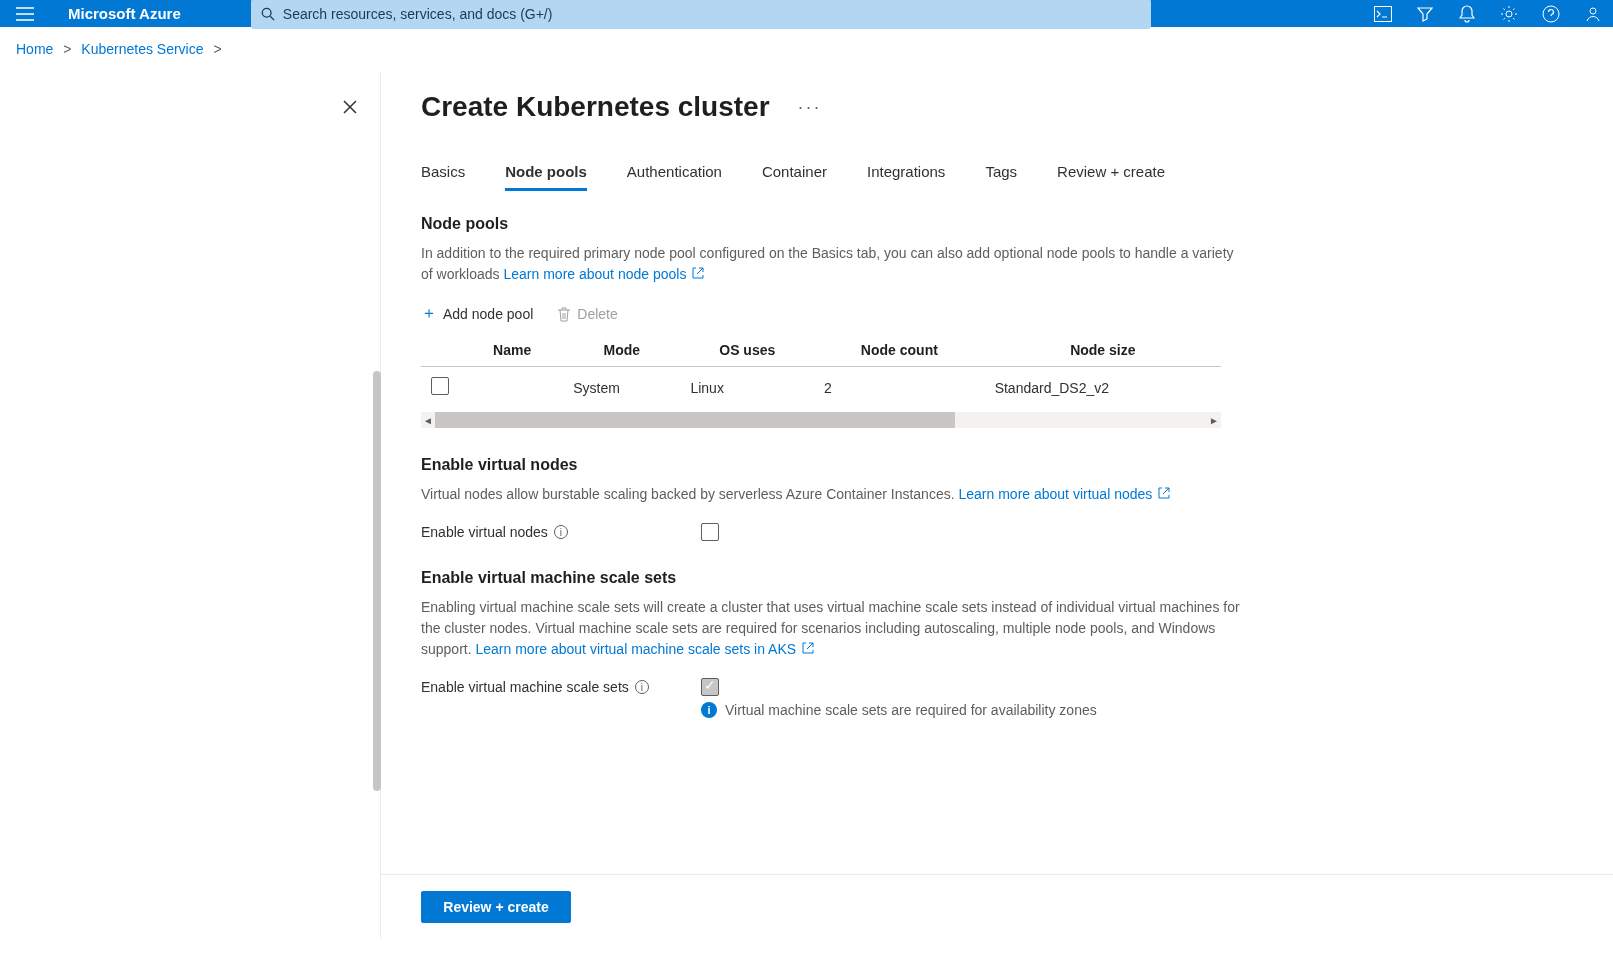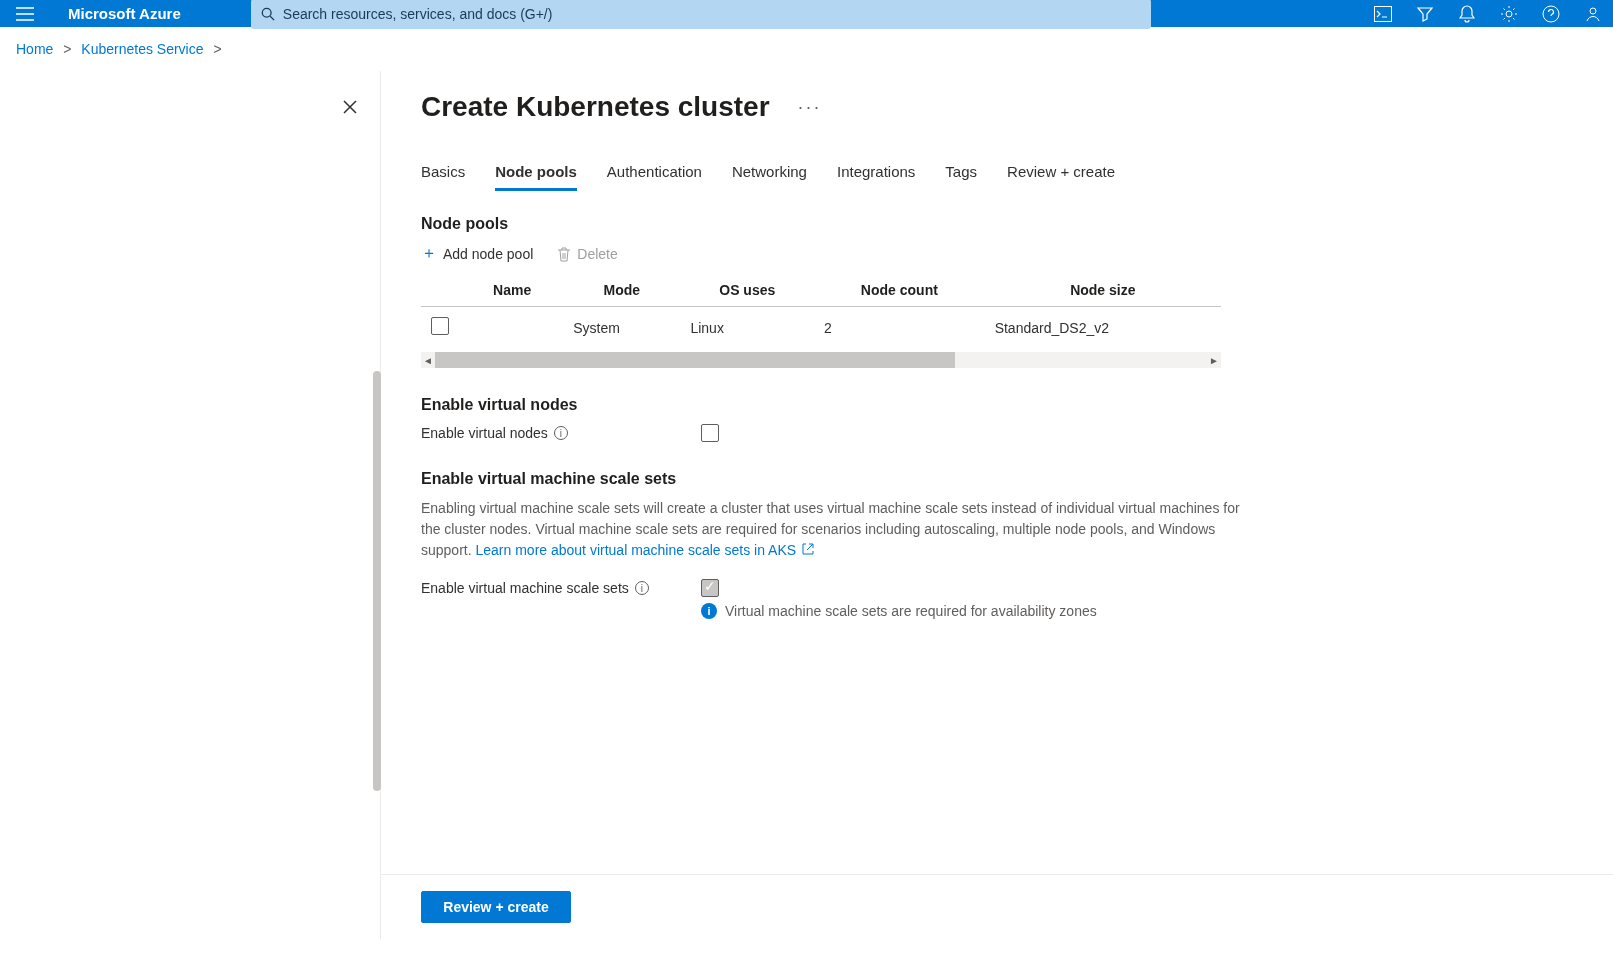--- a/index.html
+++ b/index.html
@@ -114,21 +114,21 @@
   }
   .page-title {
     font-size: 28px;
     font-weight: 600;
     color: #201f1e;
   }
   .dots { color:#605e5c; font-size:18px; letter-spacing:2px; cursor:pointer;}
   
   .tabs {
     display:flex;
-    gap: 30px;
+    gap: 40px;
     border-bottom: none;
     margin-bottom: 24px;
   }
   .tab {
     padding-bottom: 8px;
     font-size: 15px;
     color: #323130;
     cursor: pointer;
     border-bottom: 3px solid transparent;
   }
@@ -364,27 +364,36 @@
 
       <div class="page-title-row">
         <h1 class="page-title">Create Kubernetes cluster</h1>
         <span class="dots">···</span>
       </div>
 
       <div class="tabs">
         <div class="tab">Basics</div>
         <div class="tab active">Node pools</div>
         <div class="tab">Authentication</div>
-        <div class="tab">Networking</div>
+        <div class="tab">Container</div>
         <div class="tab">Integrations</div>
         <div class="tab">Tags</div>
         <div class="tab">Review + create</div>
       </div>
 
       <div class="section-h">Node pools</div>
+      <p class="section-p">
+        <span>In addition to the required primary node pool configured on the Basics tab, you can also add optional node pools to handle a variety of workloads</span>
+        <span class="link">
+          <span>Learn more about node pools</span>
+          <svg class="ext-icon" viewBox="0 0 12 12">
+              <path d="M4 1H1v10h10V8M7 1h4v4M11 1L5 7" stroke="#0078d4" fill="none"></path>
+            </svg>
+        </span>
+      </p>
 
       <div class="tbl-toolbar">
         <div class="tool-btn">
           <span class="plus-icon">＋</span>
           <span>Add node pool</span>
         </div>
         <div class="tool-btn disabled">
           <svg width="14" height="16" viewBox="0 0 14 16">
               <path d="M1 4h12M5 4V2h4v2M3 4l1 11h6l1-11M6 7v6M8 7v6" stroke="#a19f9d" fill="none"></path>
             </svg>
@@ -415,20 +424,29 @@
         </tbody>
       </table>
       <div class="hscroll">
         <div class="arrow left">◄</div>
         <div class="thumb"></div>
         <div class="arrow right">►</div>
       </div>
 
       <div class="section-block">
         <div class="section-h">Enable virtual nodes</div>
+        <p class="section-p">
+          <span>Virtual nodes allow burstable scaling backed by serverless Azure Container Instances.</span>
+          <span class="link">
+            <span>Learn more about virtual nodes</span>
+            <svg class="ext-icon" viewBox="0 0 12 12">
+                <path d="M4 1H1v10h10V8M7 1h4v4M11 1L5 7" stroke="#0078d4" fill="none"></path>
+              </svg>
+          </span>
+        </p>
         <div class="form-row">
           <div class="form-label">
             <span>Enable virtual nodes</span>
             <span class="info-icon">i</span>
           </div>
           <span class="cbx"></span>
         </div>
       </div>
 
       <div class="section-block">

